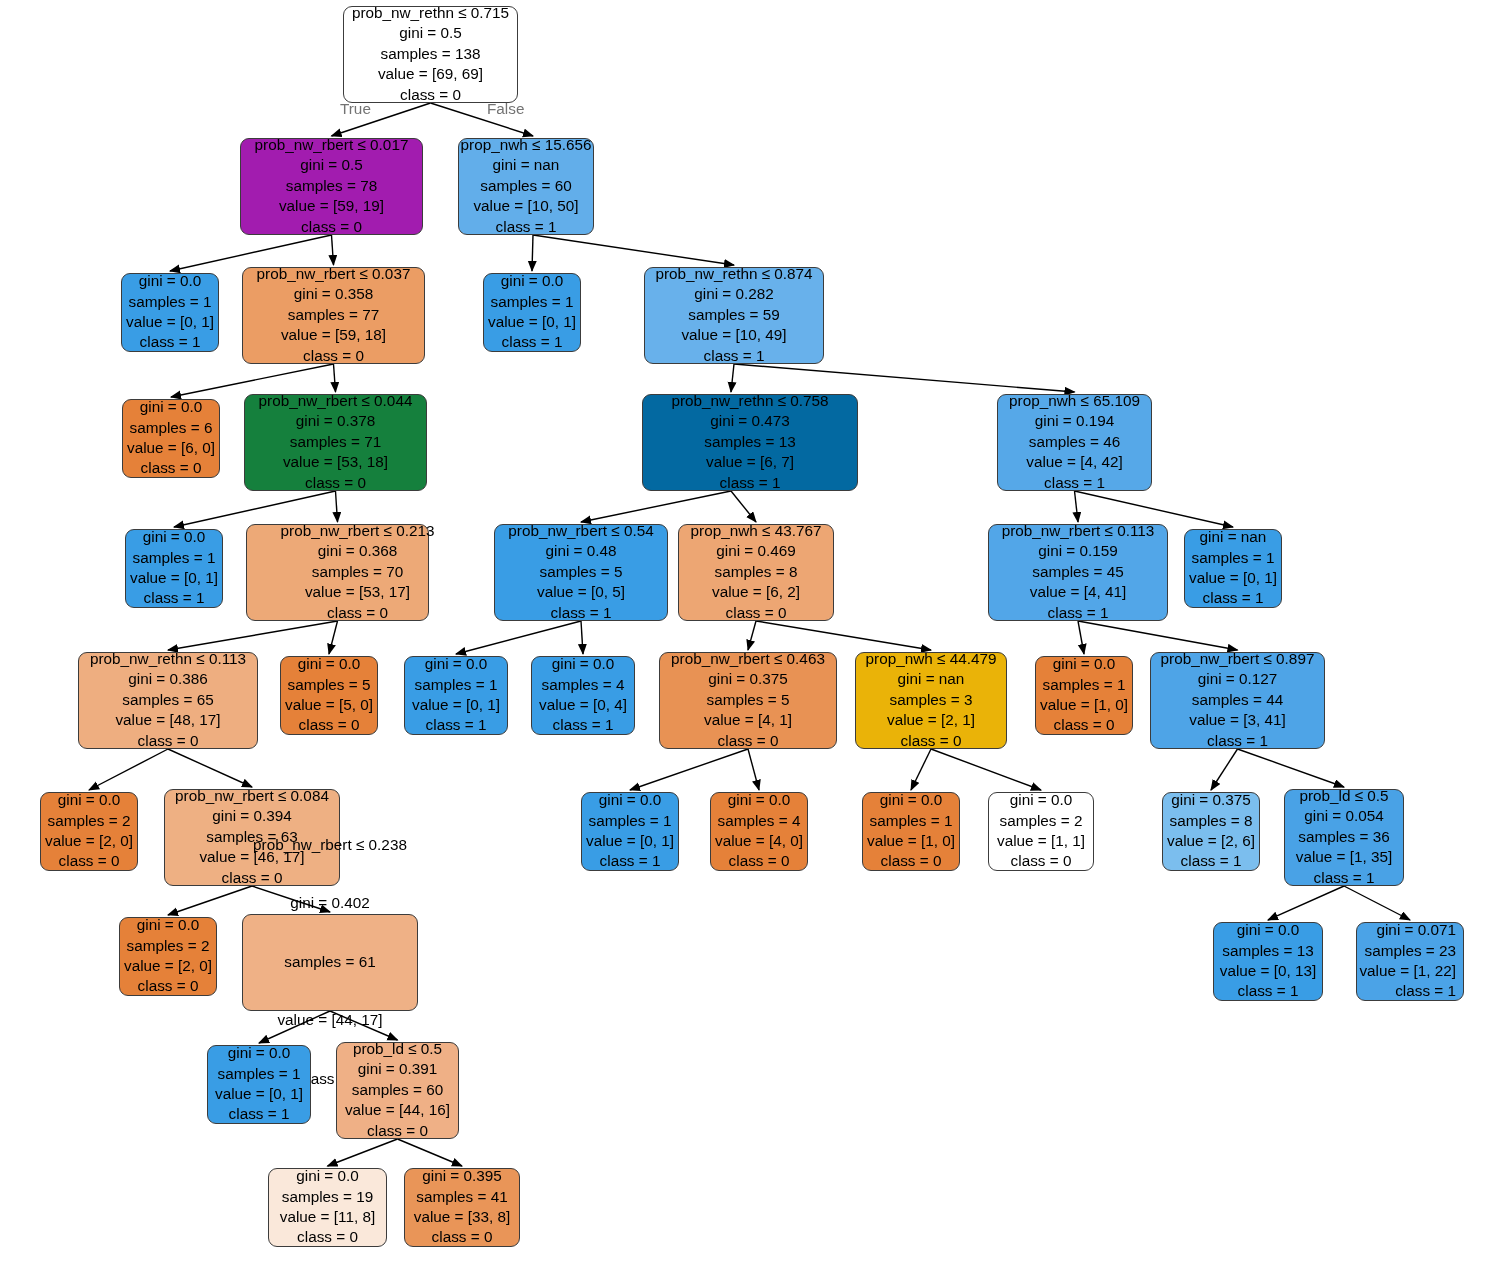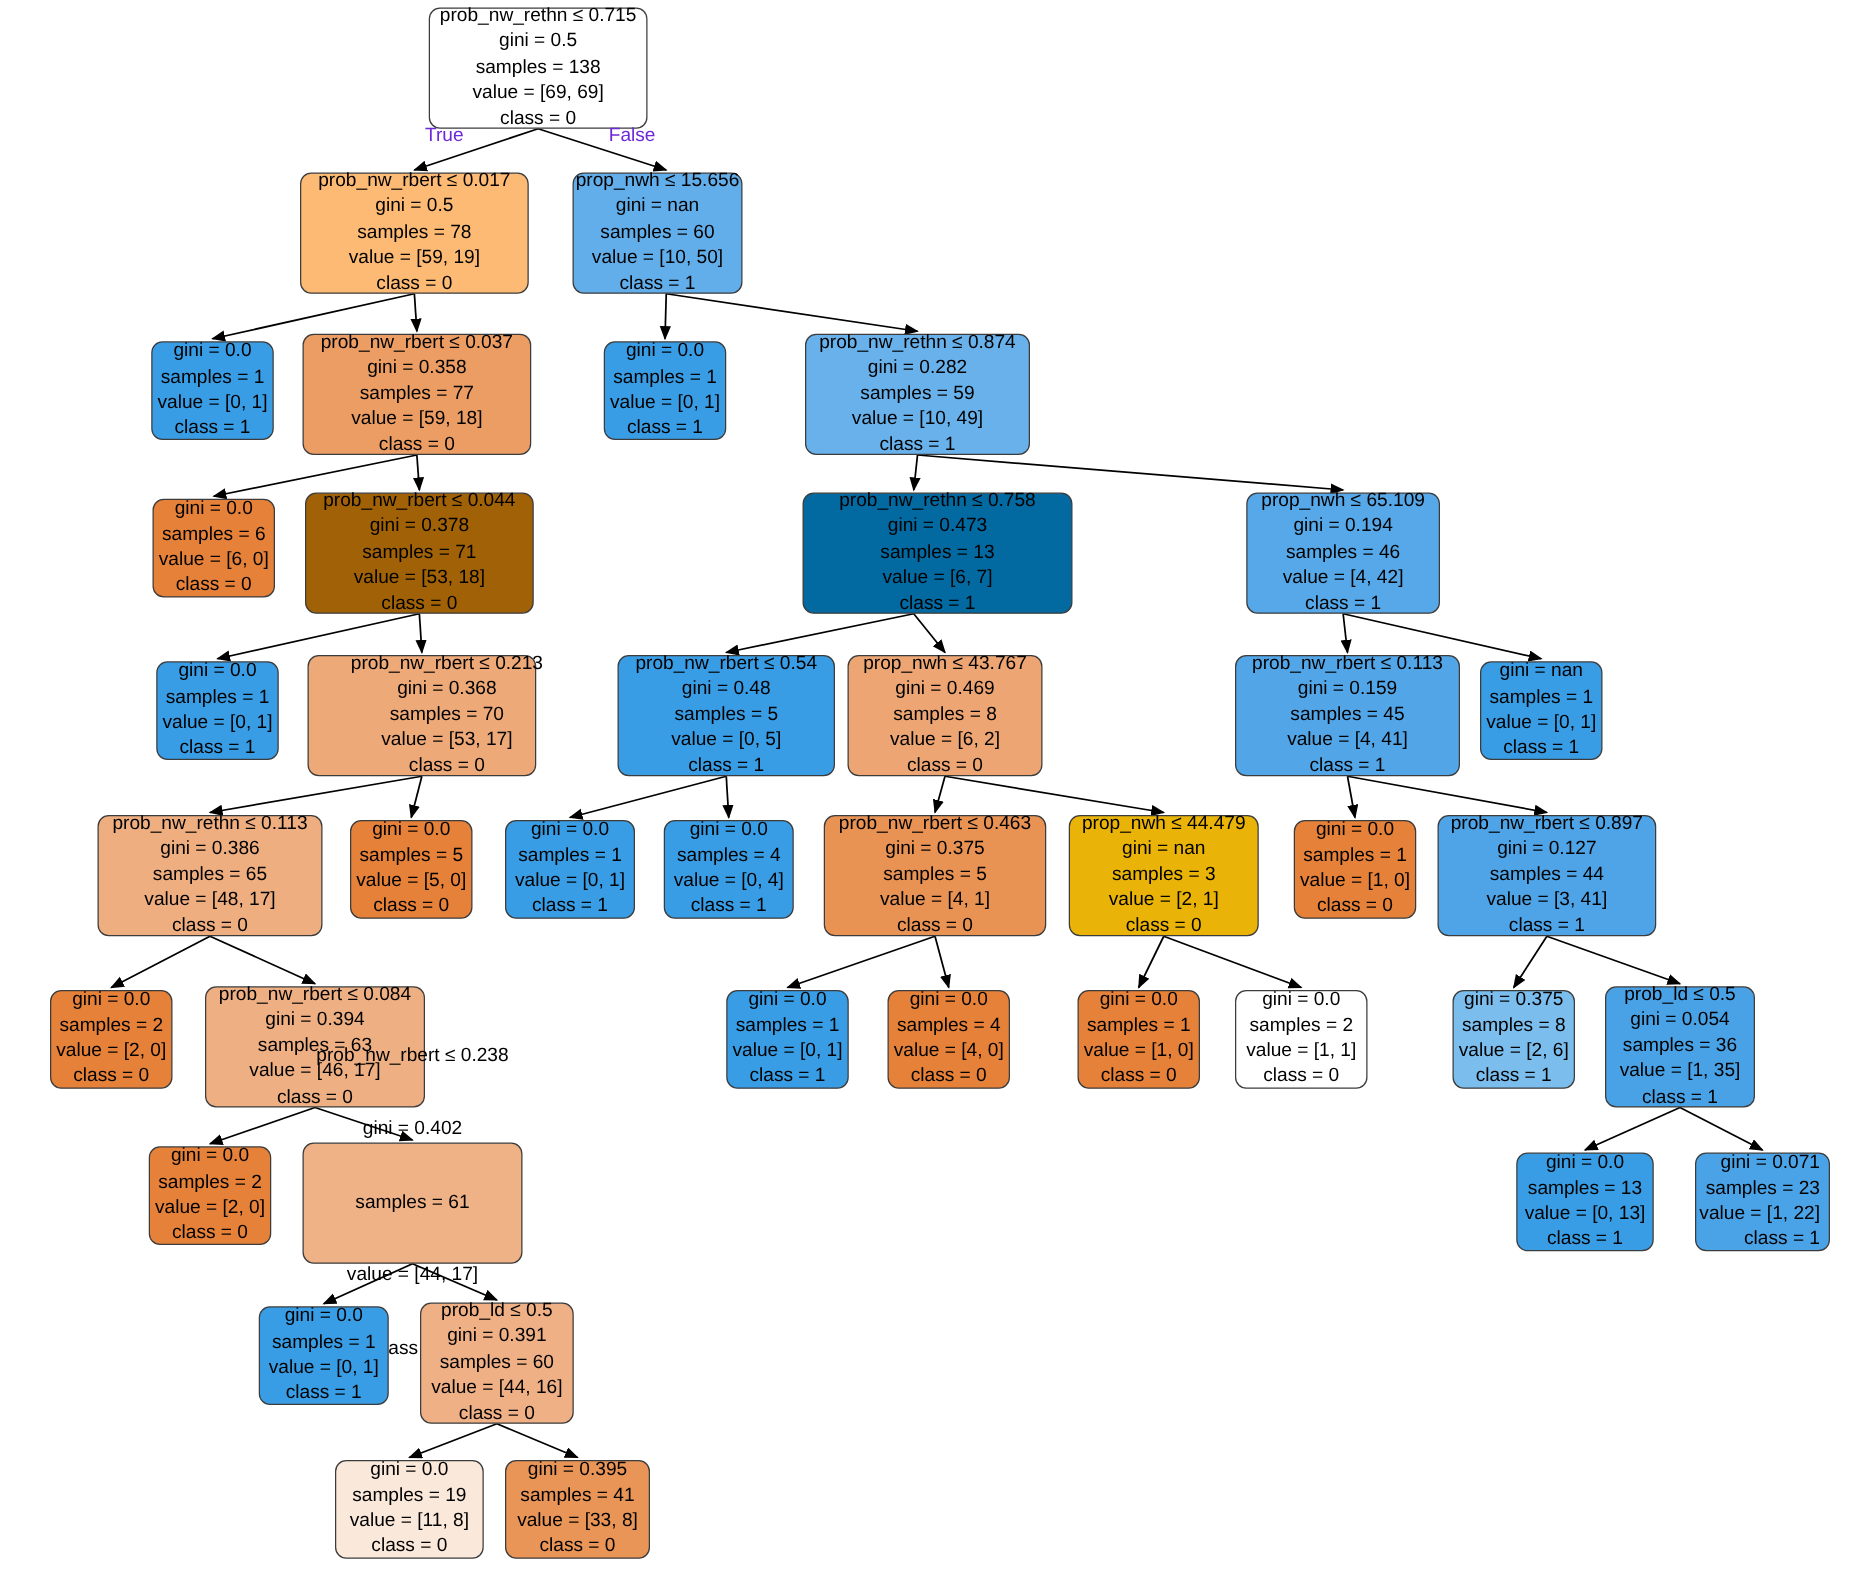--- a/index.html
+++ b/index.html
@@ -22,21 +22,21 @@
     white-space:nowrap;
     display:flex;
     flex-direction:column;
     justify-content:center;
     align-items:center;
   }
   .node .ln{display:block;}
   .edge-label{
     position:absolute;
     font-size:15.3px;
-    color:#6d28d9;
+    color:#737373;
     white-space:nowrap;
   }
 </style>
 </head>
 <body>
 
 <div id="tree-canvas">
   <svg id="edge-layer" viewBox="0 0 1486 1262" xmlns="http://www.w3.org/2000/svg">
     <defs>
       <marker id="arrowhead" markerWidth="9" markerHeight="9" refX="7.2" refY="3.2" orient="auto" markerUnits="strokeWidth">
@@ -87,21 +87,21 @@
       </g>
   </svg>
   <div id="nodes-group">
       <div class="node" style="left: 343px; top: 6px; width: 175px; height: 97px; background: rgb(255, 255, 255);">
         <span class="ln">prob_nw_rethn ≤ 0.715</span>
         <span class="ln">gini = 0.5</span>
         <span class="ln">samples = 138</span>
         <span class="ln">value = [69, 69]</span>
         <span class="ln">class = 0</span>
       </div>
-      <div class="node" style="left: 240px; top: 138px; width: 183px; height: 97px; background: #fdba74;">
+      <div class="node" style="left: 240px; top: 138px; width: 183px; height: 97px; background: #a21caf;">
         <span class="ln">prob_nw_rbert ≤ 0.017</span>
         <span class="ln">gini = 0.5</span>
         <span class="ln">samples = 78</span>
         <span class="ln">value = [59, 19]</span>
         <span class="ln">class = 0</span>
       </div>
       <div class="node" style="left: 458px; top: 138px; width: 136px; height: 97px; background: rgb(98, 174, 234);">
         <span class="ln">prop_nwh ≤ 15.656</span>
         <span class="ln">gini = nan</span>
         <span class="ln">samples = 60</span>
@@ -133,21 +133,21 @@
         <span class="ln">samples = 59</span>
         <span class="ln">value = [10, 49]</span>
         <span class="ln">class = 1</span>
       </div>
       <div class="node" style="left: 122px; top: 399px; width: 98px; height: 79px; background: rgb(229, 129, 57);">
         <span class="ln">gini = 0.0</span>
         <span class="ln">samples = 6</span>
         <span class="ln">value = [6, 0]</span>
         <span class="ln">class = 0</span>
       </div>
-      <div class="node" style="left: 244px; top: 394px; width: 183px; height: 97px; background: #a16207;">
+      <div class="node" style="left: 244px; top: 394px; width: 183px; height: 97px; background: #15803d;">
         <span class="ln">prob_nw_rbert ≤ 0.044</span>
         <span class="ln">gini = 0.378</span>
         <span class="ln">samples = 71</span>
         <span class="ln">value = [53, 18]</span>
         <span class="ln">class = 0</span>
       </div>
       <div class="node" style="left: 642px; top: 394px; width: 216px; height: 97px; background: #0369a1; text-align: right;">
         <span class="ln">prob_nw_rethn ≤ 0.758</span>
         <span class="ln">gini = 0.473</span>
         <span class="ln">samples = 13</span>

